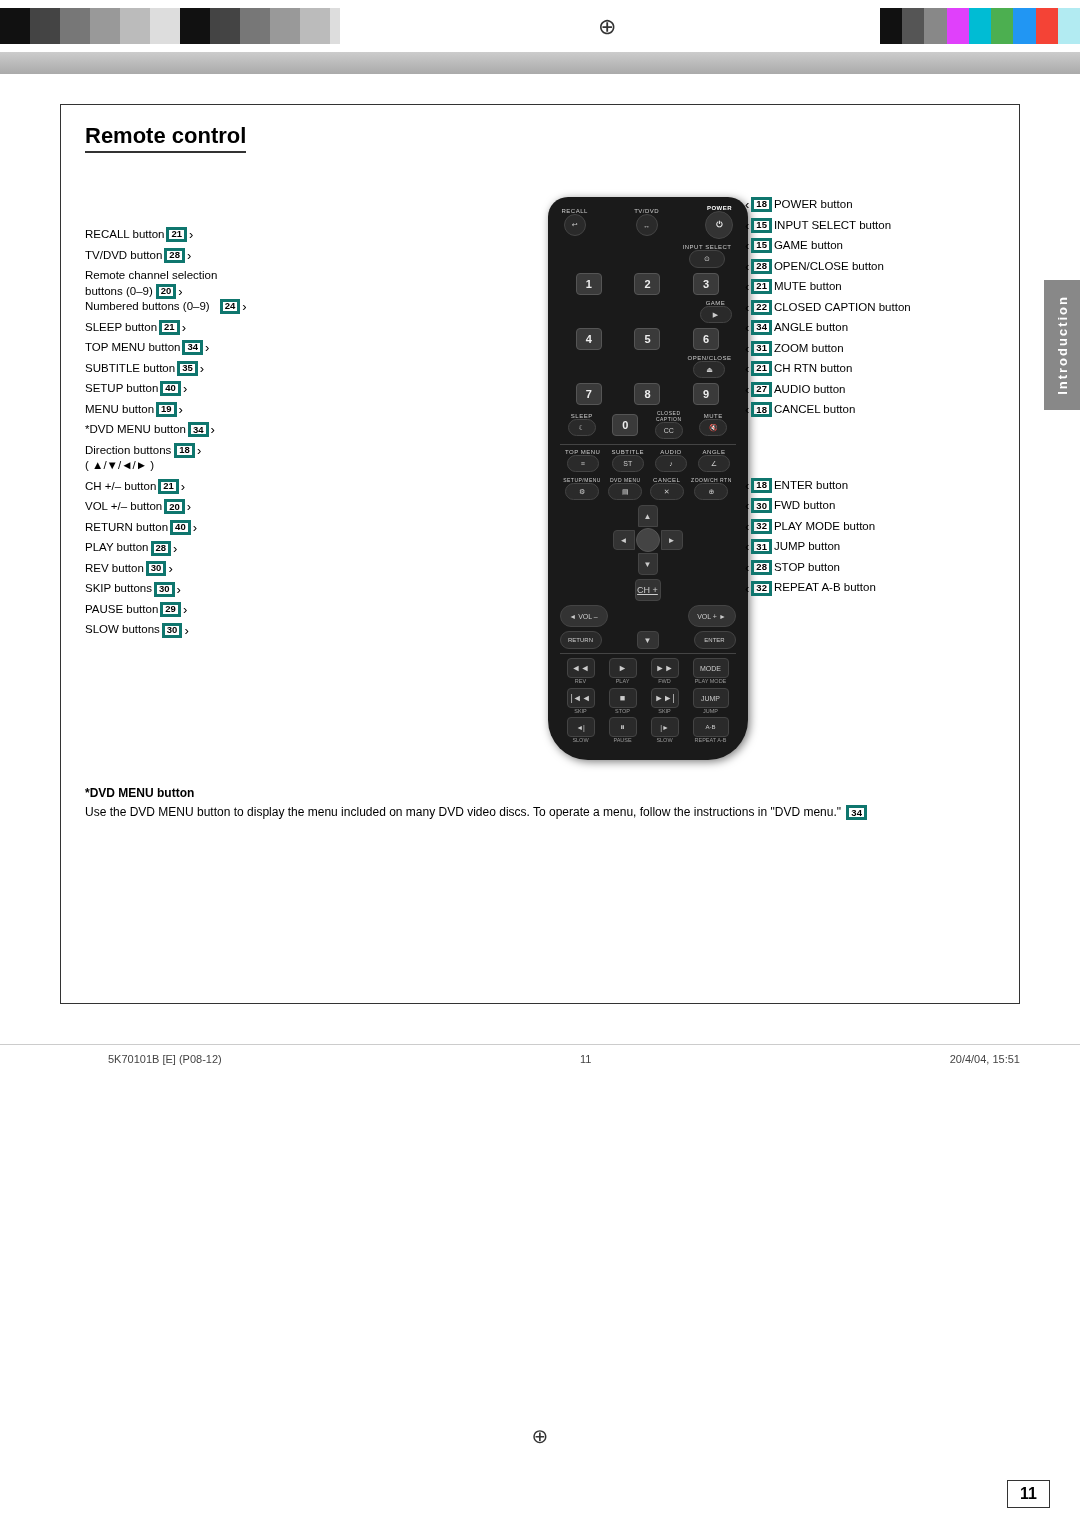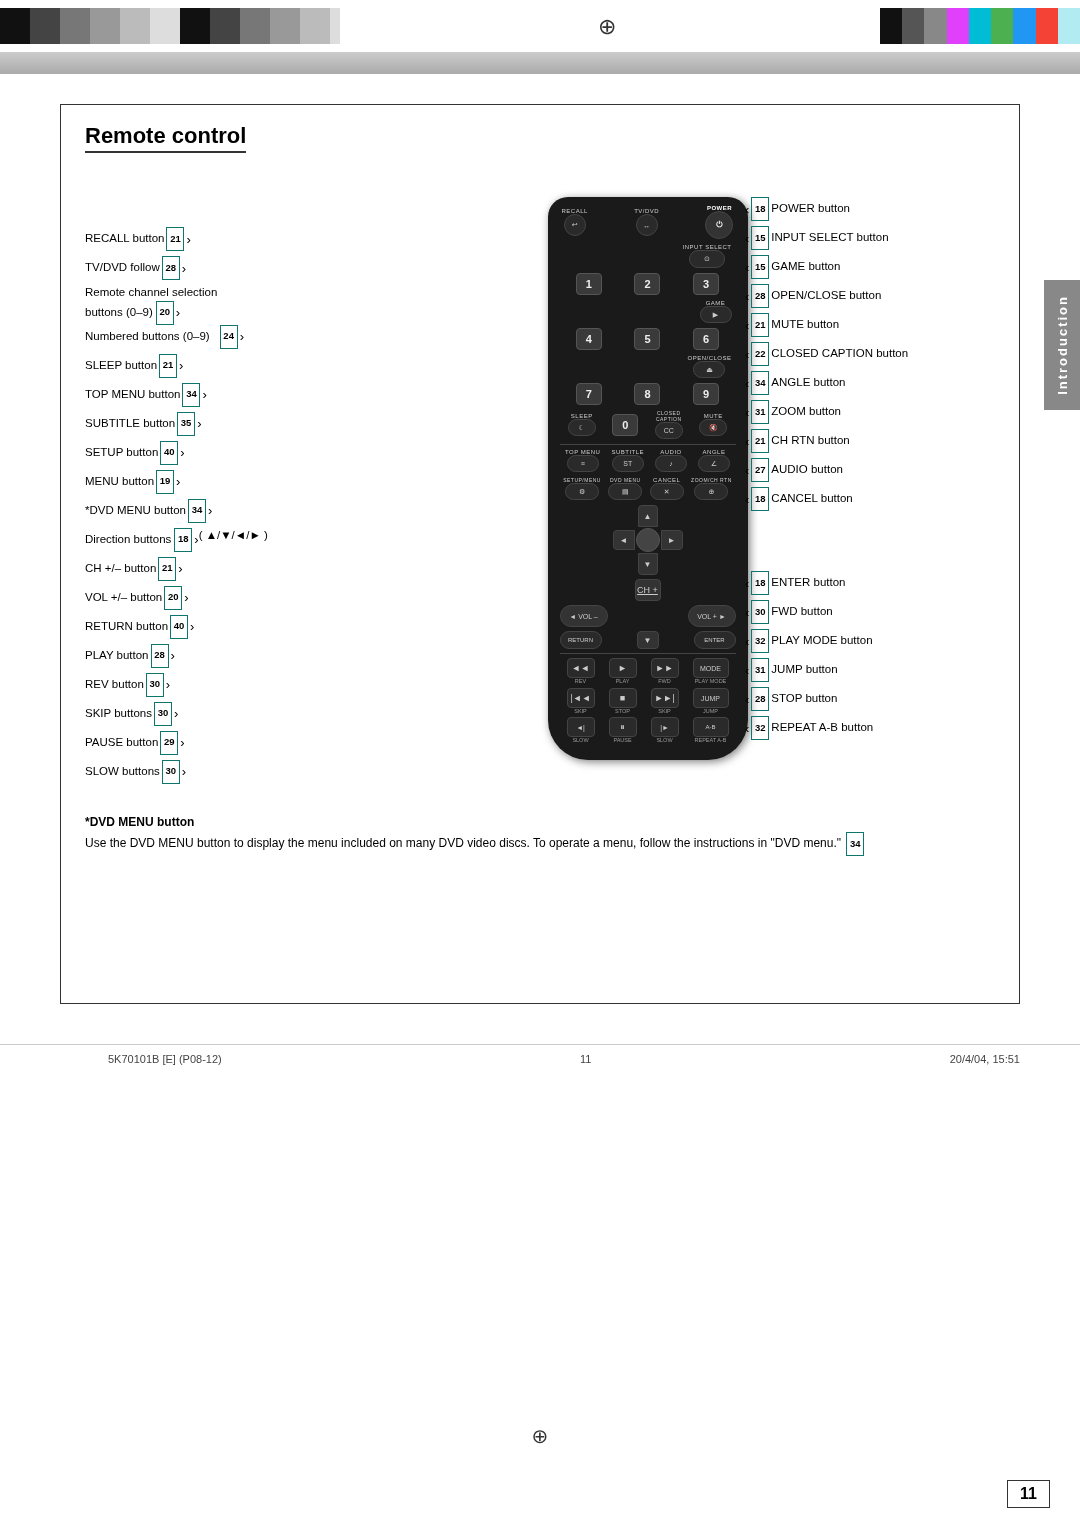--- a/index.html
+++ b/index.html
@@ -389,25 +389,25 @@
       display: flex;
       align-items: center;
       margin-bottom: 5px;
       font-size: 11.5px;
       line-height: 1.35;
     }
     .lbadge {
       display: inline-flex;
       align-items: center;
       justify-content: center;
-      border: 1px solid #0f766e;
+      border: 3px solid #0f766e;
       font-size: 9.5px;
       font-weight: bold;
       min-width: 18px;
-      height: 24px;
+      height: 15px;
       padding: 0 2px;
       margin: 0 2px;
     }
     .arrow-r {
       font-size: 13px;
       line-height: 1;
     }
     .arrow-l {
       font-size: 13px;
       line-height: 1;
@@ -449,21 +449,21 @@
     <div class="diagram-area">
 
       <div class="left-labels">
 
         <div class="label-line">
           <span>RECALL button</span>
           <span class="lbadge">21</span>
             <span class="arrow-r">›</span>
         </div>
         <div class="label-line">
-          <span>TV/DVD follow</span>
+          <span>TV/DVD button</span>
           <span class="lbadge">28</span>
             <span class="arrow-r">›</span>
         </div>
         <div class="label-line" style="flex-direction:column; align-items:flex-start;">
           <span>Remote channel selection</span>
           <span style="display:flex;align-items:center;justify-content:flex-end;">buttons (0–9) <span class="lbadge" style="margin-left:3px;">20</span><span class="arrow-r">›</span></span>
           <span style="display:flex;align-items:center;">Numbered buttons (0–9) <span class="lbadge" style="margin-left:10px;">24</span><span class="arrow-r">›</span></span>
         </div>
         <div class="label-line" style="margin-top:4px;">
           <span>SLEEP button</span>
@@ -488,21 +488,21 @@
         <div class="label-line">
           <span>MENU button</span>
           <span class="lbadge">19</span>
             <span class="arrow-r">›</span>
         </div>
         <div class="label-line">
           <span>*DVD MENU button</span>
           <span class="lbadge">34</span>
             <span class="arrow-r">›</span>
         </div>
-        <div class="label-line" style="flex-direction:row;align-items:flex-start;">
+        <div class="label-line" style="flex-direction:column;align-items:flex-start;">
           <span style="display:flex;align-items:center;">Direction buttons <span class="lbadge" style="margin-left:3px;">18</span><span class="arrow-r">›</span></span>
           <span>( ▲/▼/◄/► )</span>
         </div>
         <div class="label-line" style="margin-top:2px;">
           <span>CH +/– button</span>
           <span class="lbadge">21</span>
             <span class="arrow-r">›</span>
         </div>
         <div class="label-line">
           <span>VOL +/– button</span>

